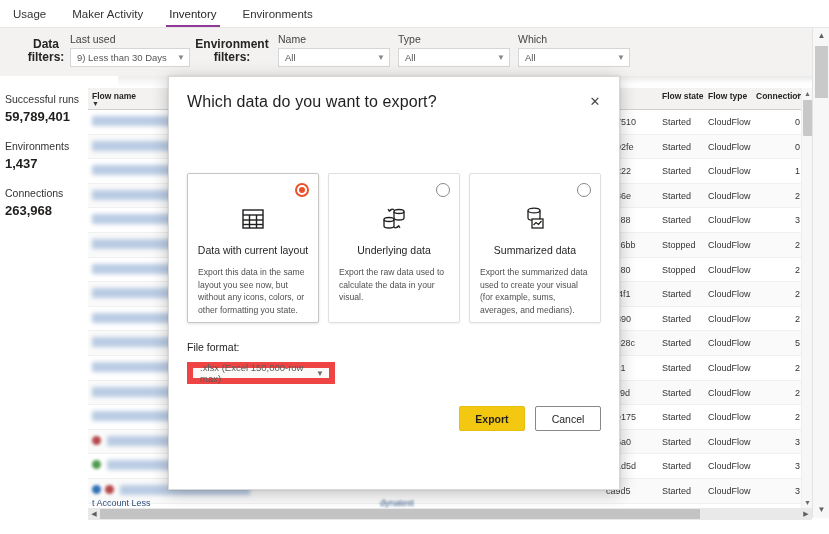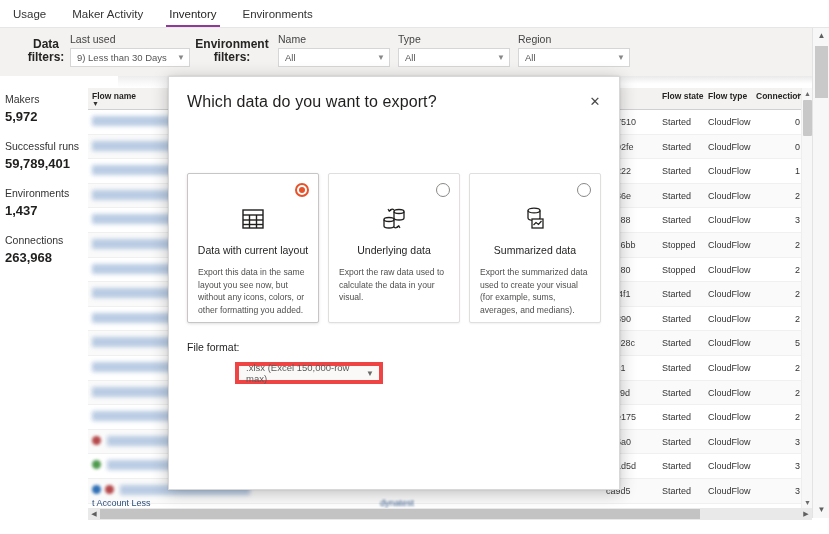--- a/index.html
+++ b/index.html
@@ -220,23 +220,23 @@
   .card-desc {
     position: absolute; left: 10px; right: 9px; top: 92px;
     font-size: 8.6px; color: #50504f; line-height: 12.6px;
   }
 
   .fmt-label {
     position: absolute; left: 18px; top: 264px; font-size: 10.5px; color: #201f1e;
   }
   .fmt-select {
     position: absolute; left: 18px; top: 285px; width: 148px; height: 22px;
-    border: 4px solid #ef4444; background: #faf9f8;
+    border: 6px solid #ef4444; background: #faf9f8;
     display: flex; align-items: center; justify-content: space-between;
-    padding: 0 5px 0 7px; font-size: 9.5px; color: #5b5a59; cursor: pointer; margin-left: 48px;
+    padding: 0 5px 0 7px; font-size: 9.5px; color: #5b5a59; cursor: pointer;
   }
   .fmt-select .chev { font-size: 8px; color: #6b6a69; }
 
   .dlg-actions {
     position: absolute; right: 18px; bottom: 58px; display: flex; gap: 10px;
   }
   .btn {
     min-width: 66px; height: 25px; font-size: 10.5px; cursor: pointer;
     display: flex; align-items: center; justify-content: center;
     border-radius: 2px;
@@ -296,35 +296,31 @@
 
   <div class="filter-group" style="left:398px; top:33px; width:112px;">
     <span class="flabel">Type</span>
     <div class="dd">
       <span>All</span>
       <span class="chev">▼</span>
     </div>
   </div>
 
   <div class="filter-group" style="left:518px; top:33px; width:112px;">
-    <span class="flabel">Region</span>
+    <span class="flabel">Which</span>
     <div class="dd">
       <span>All</span>
       <span class="chev">▼</span>
     </div>
   </div>
 
   <div class="band-shadow-a"></div>
   <div class="band-shadow-b"></div>
 
   <div class="metrics">
-    <div class="metric">
-      <div class="mlabel">Makers</div>
-      <div class="mvalue">5,972</div>
-    </div>
     <div class="metric">
       <div class="mlabel">Successful runs</div>
       <div class="mvalue">59,789,401</div>
     </div>
     <div class="metric">
       <div class="mlabel">Environments</div>
       <div class="mvalue">1,437</div>
     </div>
     <div class="metric">
       <div class="mlabel">Connections</div>
@@ -500,21 +496,21 @@
           <svg width="26" height="26" viewBox="0 0 26 26" fill="none" stroke="#201f1e" stroke-width="1.4">
             <rect x="3" y="4" width="20" height="18"></rect>
             <line x1="3" y1="9" x2="23" y2="9"></line>
             <line x1="3" y1="14" x2="23" y2="14"></line>
             <line x1="3" y1="18.5" x2="23" y2="18.5"></line>
             <line x1="9.5" y1="9" x2="9.5" y2="22"></line>
             <line x1="16.5" y1="9" x2="16.5" y2="22"></line>
           </svg>
         </div>
         <div class="card-title">Data with current layout</div>
-        <div class="card-desc">Export this data in the same layout you see now, but without any icons, colors, or other formatting you added.</div>
+        <div class="card-desc">Export this data in the same layout you see now, but without any icons, colors, or other formatting you state.</div>
       </div>
 
       <div class="card">
         <div class="radio"></div>
         <div class="card-icon">
           <svg width="30" height="28" viewBox="0 0 30 28" fill="none" stroke="#201f1e" stroke-width="1.3">
             <ellipse cx="20" cy="6.5" rx="5" ry="2"></ellipse>
             <path d="M15 6.5 V13 c0 1.1 2.2 2 5 2 s5-.9 5-2 V6.5"></path>
             <ellipse cx="10" cy="14.5" rx="5" ry="2"></ellipse>
             <path d="M5 14.5 V21 c0 1.1 2.2 2 5 2 s5-.9 5-2 V14.5"></path>
@@ -542,15 +538,19 @@
         <div class="card-desc">Export the summarized data used to create your visual (for example, sums, averages, and medians).</div>
       </div>
     </div>
 
     <div class="fmt-label">File format:</div>
     <div class="fmt-select">
       <span>.xlsx (Excel 150,000-row max)</span>
       <span class="chev">▼</span>
     </div>
 
+    <div class="dlg-actions">
+      <div class="btn primary">Export</div>
+      <div class="btn secondary">Cancel</div>
+    </div>
   </div>
 
 </div>
 
 </body></html>

